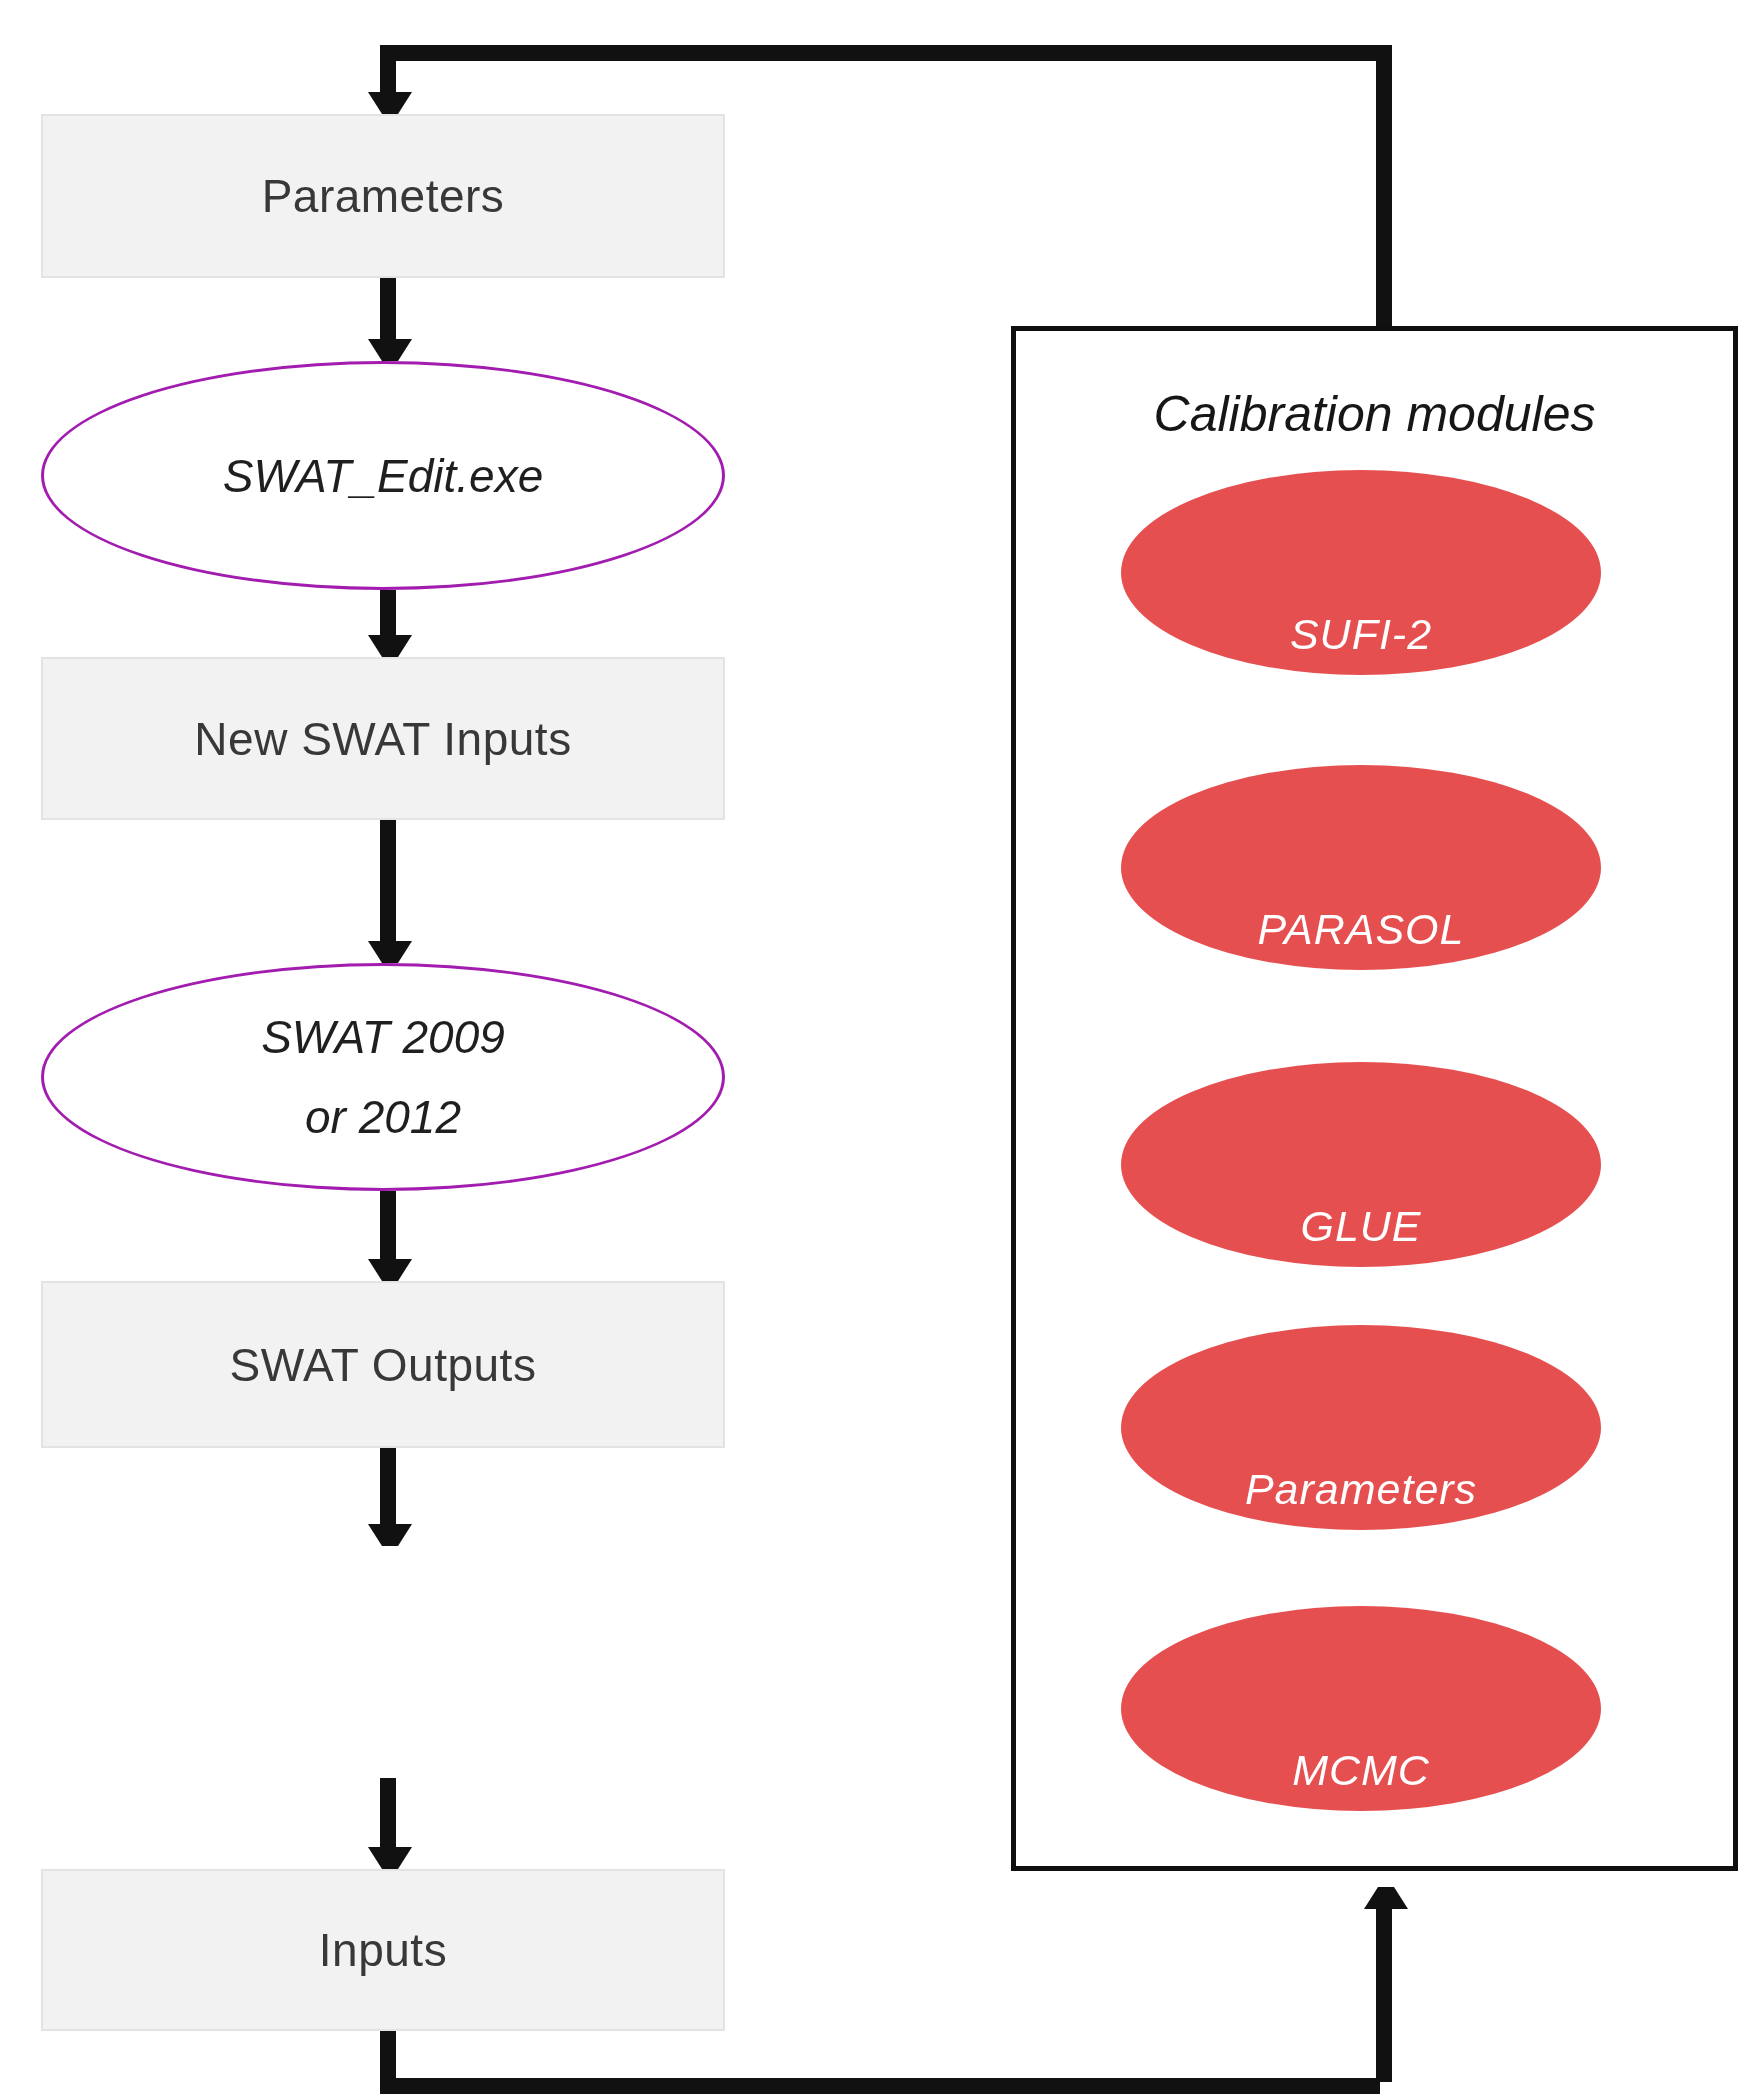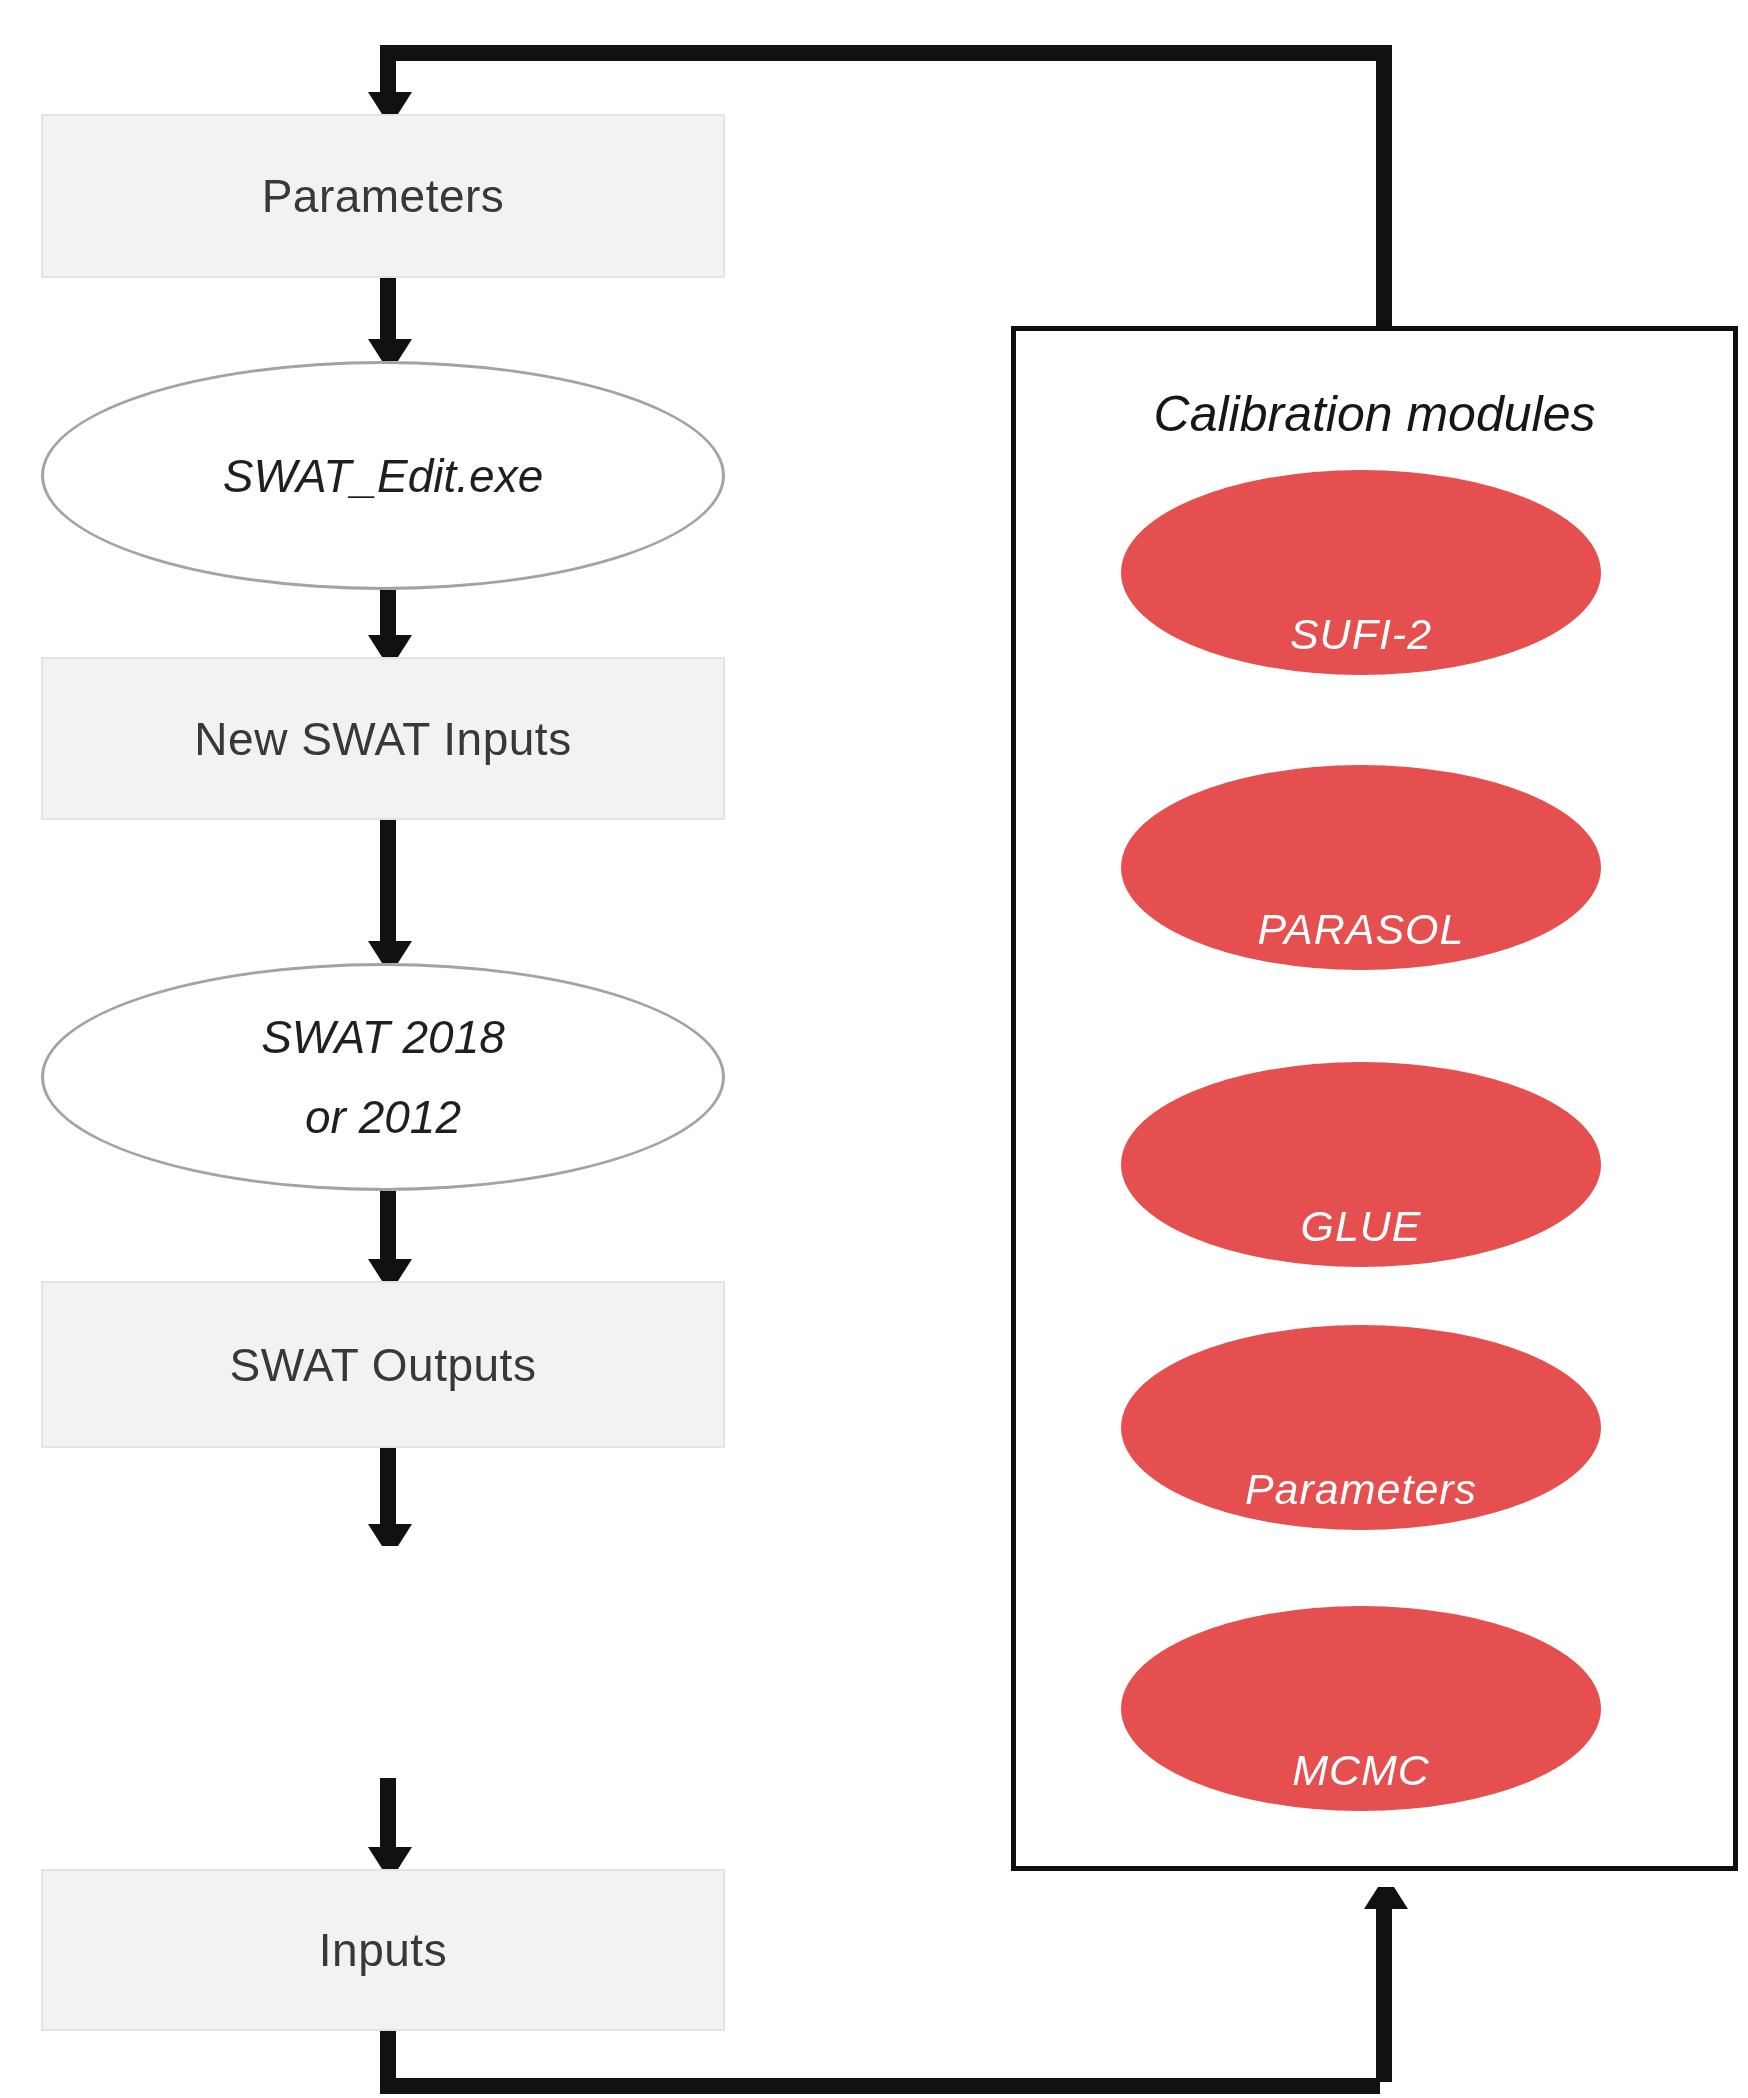--- a/index.html
+++ b/index.html
@@ -22,21 +22,21 @@
     font-size:46px;color:#383838;letter-spacing:0.5px;
   }
   .box-parameters{top:98px;height:164px;}
   .box-new-swat-inputs{top:641px;height:163px;}
   .box-swat-outputs{top:1265px;height:167px;}
   .box-outputs{top:1853px;height:162px;}
 
   
   .wellipse{
     position:absolute;left:25px;width:684px;
-    background:#ffffff;border:3px solid #a3a3a3;border-radius:50%;
+    background:#ffffff;border:3px solid #a21caf;border-radius:50%;
     display:flex;flex-direction:column;align-items:center;justify-content:center;
     font-size:46px;font-style:italic;color:#1f1f1f;line-height:64px;
   }
   .el-swat-edit{top:345px;height:229px;}
   .el-swat-model{top:947px;height:228px;}
   .el-swat-extract{top:1530px;height:232px;}
 
   
   .vline{position:absolute;left:364px;width:4px;background:var(--line);}
   .hline{position:absolute;height:4px;background:var(--line);}
@@ -97,21 +97,21 @@
   <div class="ah-down" style="top:619px;"></div>
 
   <div class="pbox box-new-swat-inputs">
     <span>New SWAT Inputs</span>
   </div>
 
   <div class="vline" style="top:804px;height:123px;"></div>
   <div class="ah-down" style="top:925px;"></div>
 
   <div class="wellipse el-swat-model">
-    <span>SWAT 2018</span>
+    <span>SWAT 2009</span>
     <span>or 2012</span>
   </div>
 
   <div class="vline" style="top:1175px;height:70px;"></div>
   <div class="ah-down" style="top:1243px;"></div>
 
   <div class="pbox box-swat-outputs">
     <span>SWAT Outputs</span>
   </div>
 

